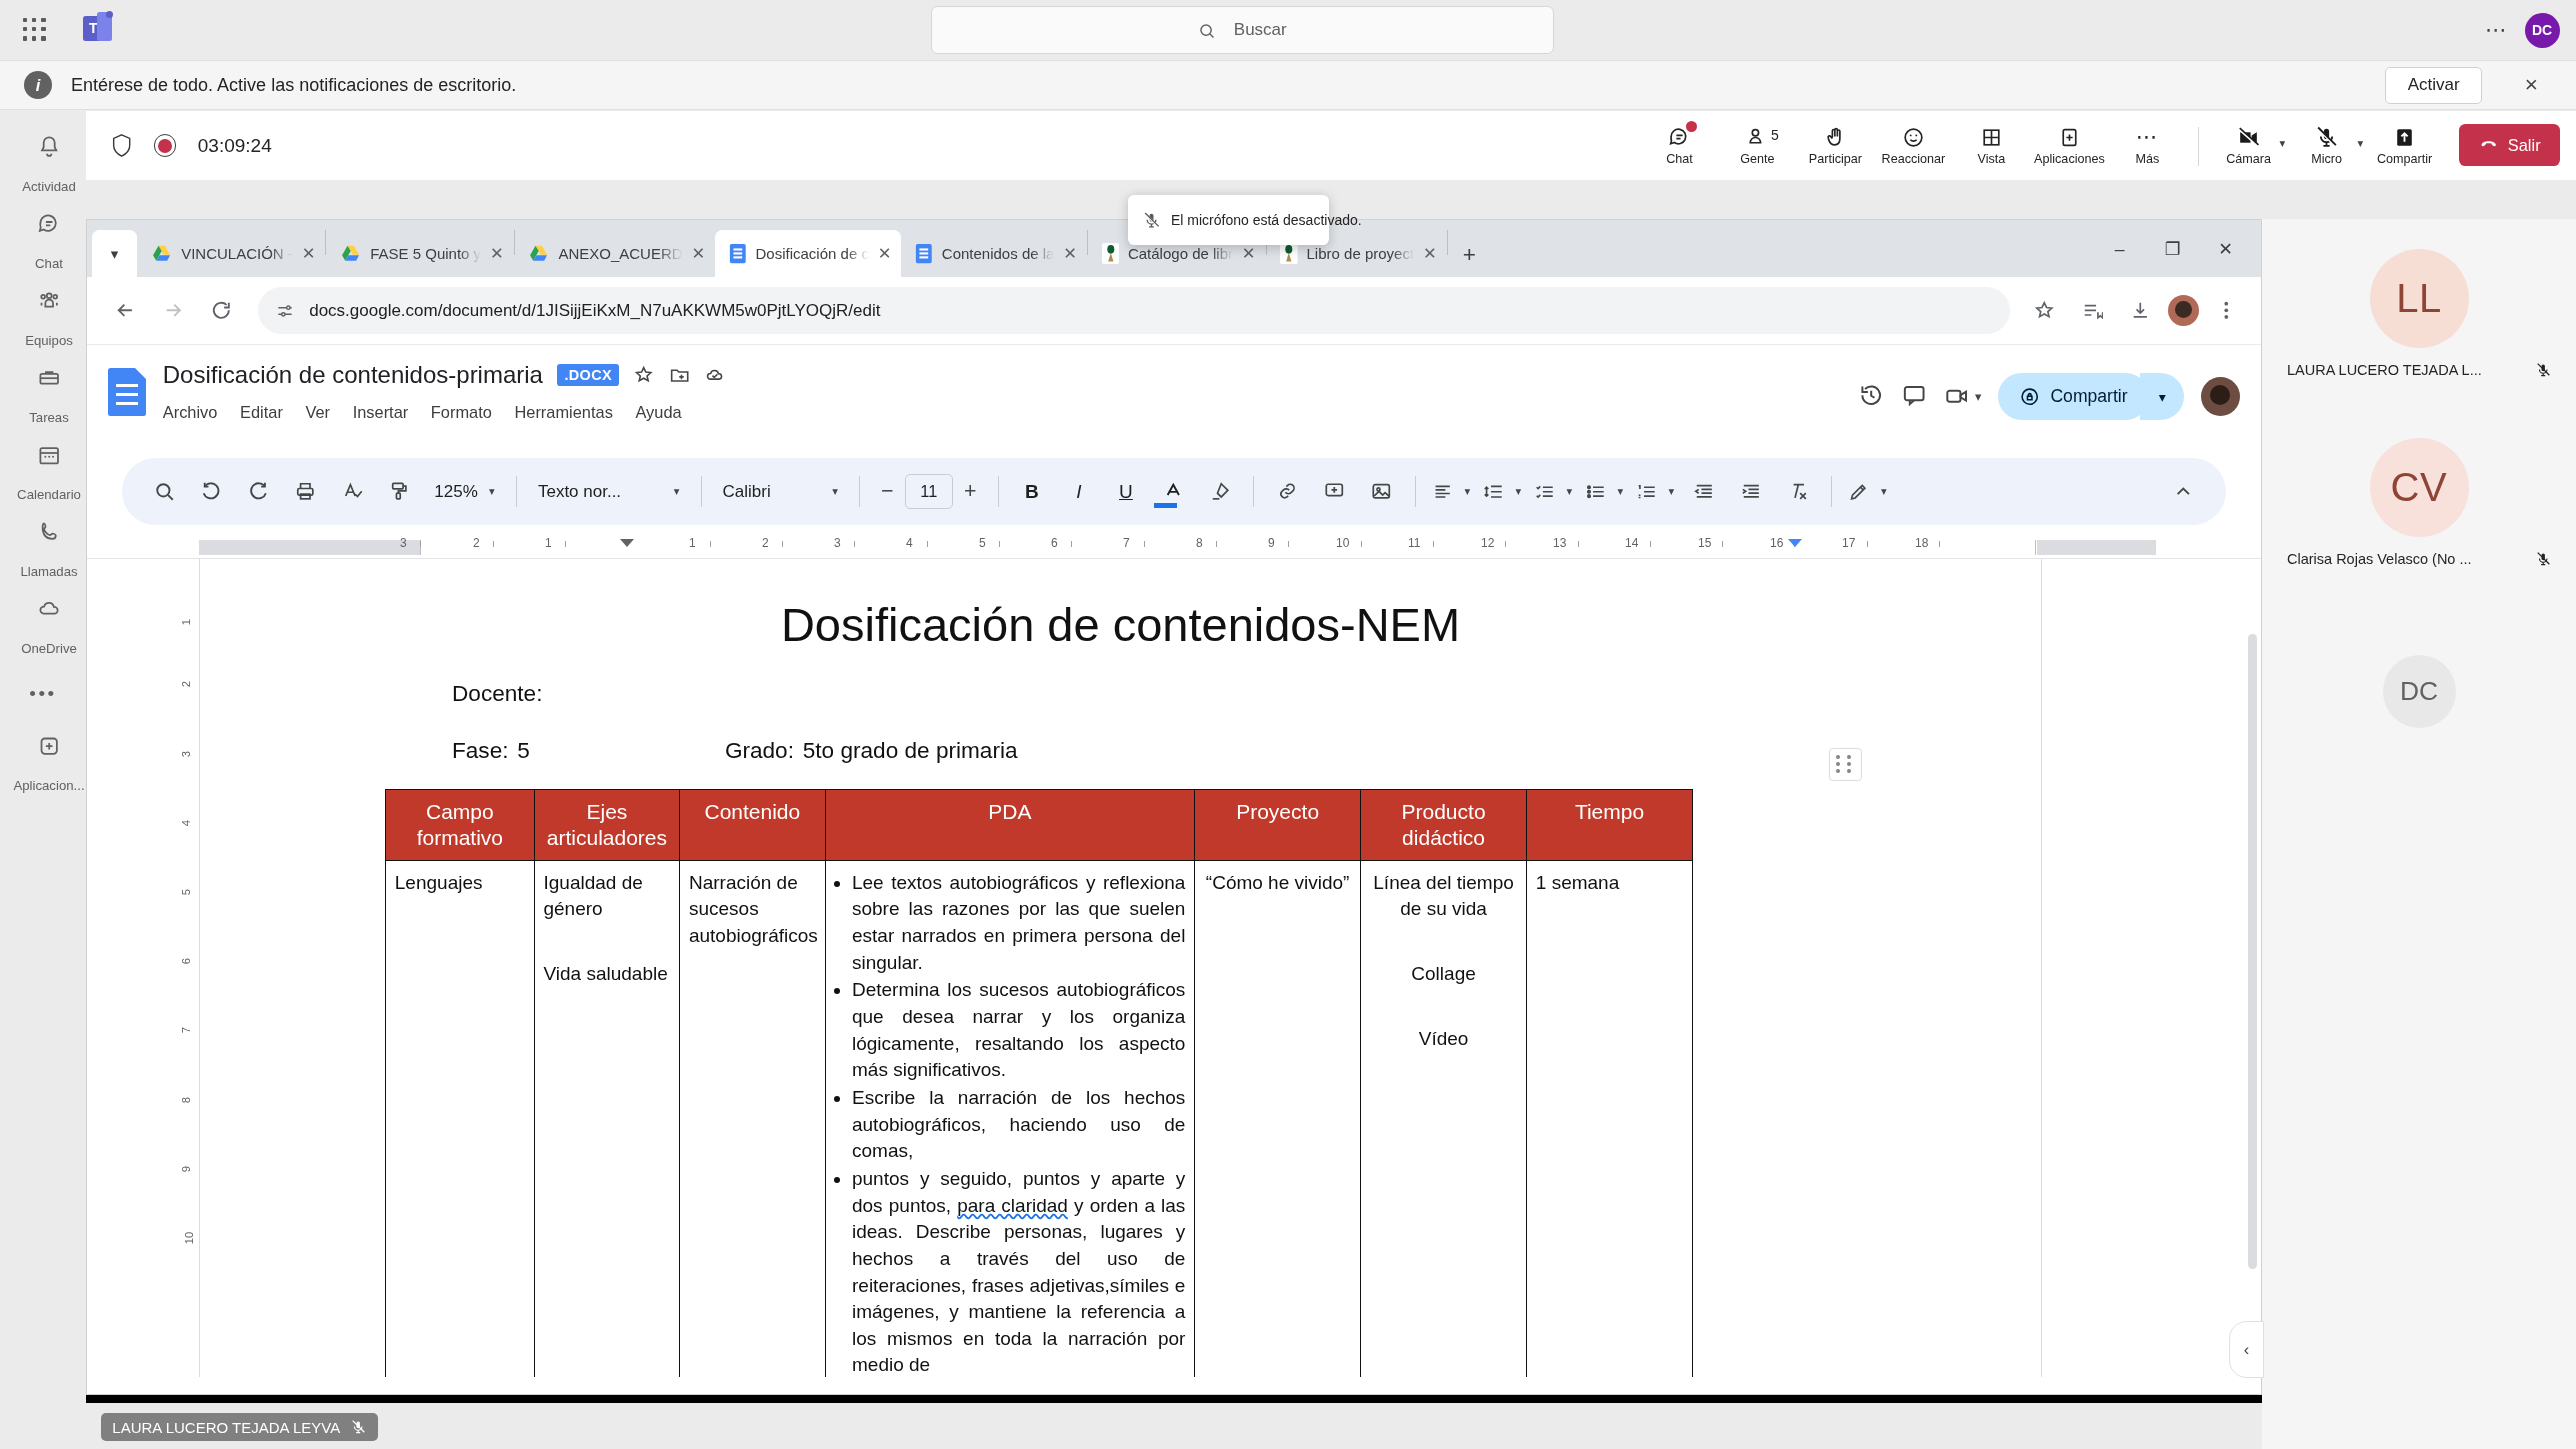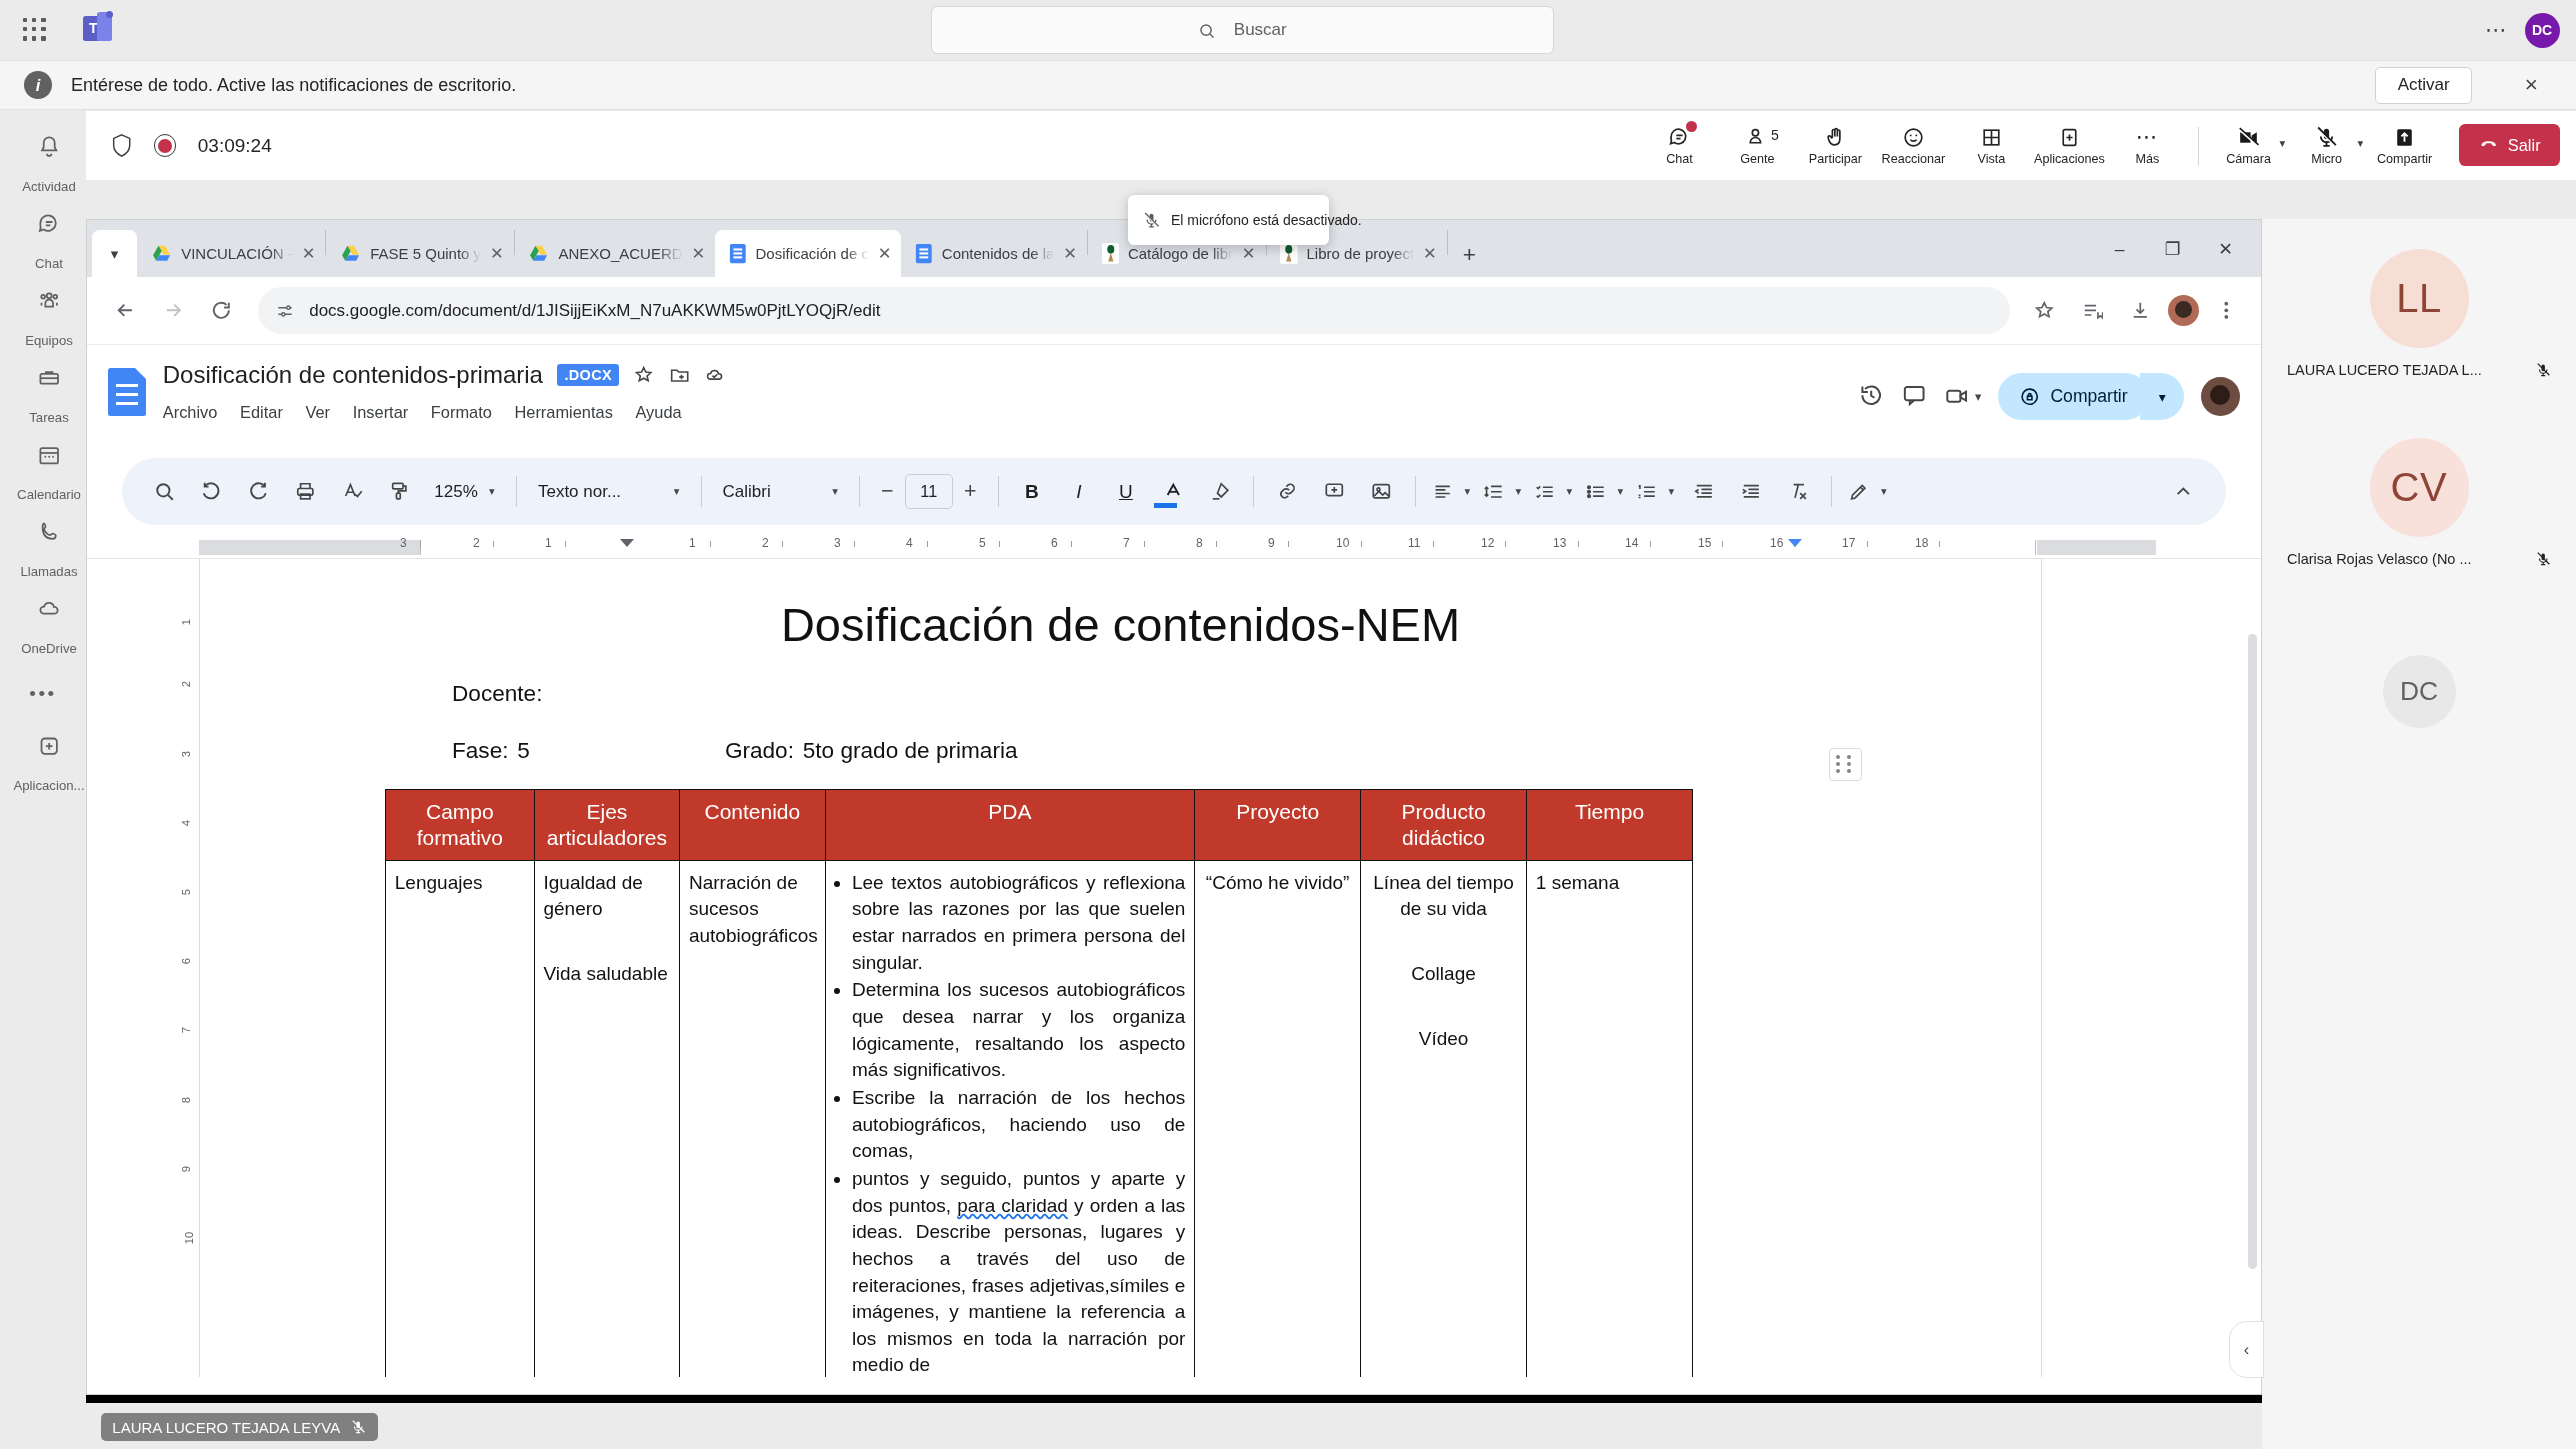--- a/index.html
+++ b/index.html
@@ -39,21 +39,21 @@
 
   
   .notif{
     position:absolute;left:0;top:60px;width:2576px;height:50px;background:#f5f5f5;
     border-top:0.6px solid #e0e0e0;border-bottom:0.6px solid #e0e0e0;
     display:flex;align-items:center;
   }
   .notif-i{ width:28px;height:28px;border-radius:50%;background:#616161;color:#fff;
     font-size:16.4px;font-weight:700;display:flex;align-items:center;justify-content:center;margin-left:24px;font-style:italic;}
   .notif-txt{ margin-left:19px;font-size:18px;color:#242424;}
-  .notif-activar{ position:absolute;right:104px;font-size:17px;color:#242424;
+  .notif-activar{ position:absolute;right:94px;font-size:17px;color:#242424;
     border:0.6px solid #d1d1d1;background:#fff;border-radius:5px;padding:7.5px 21.4px;}
   .notif-close{ position:absolute;right:38px;font-size:22.6px;color:#424242;line-height:1;}
 
   
   .rail{
     position:absolute;left:0;top:111px;width:86px;height:1338px;background:#ebebeb;
     display:flex;flex-direction:column;align-items:center;padding-top:14px;
   }
   .rail-item{ width:86px;height:77px;display:flex;flex-direction:column;
     align-items:center;justify-content:center;gap:20px;color:#616161;margin-left:12px;}

